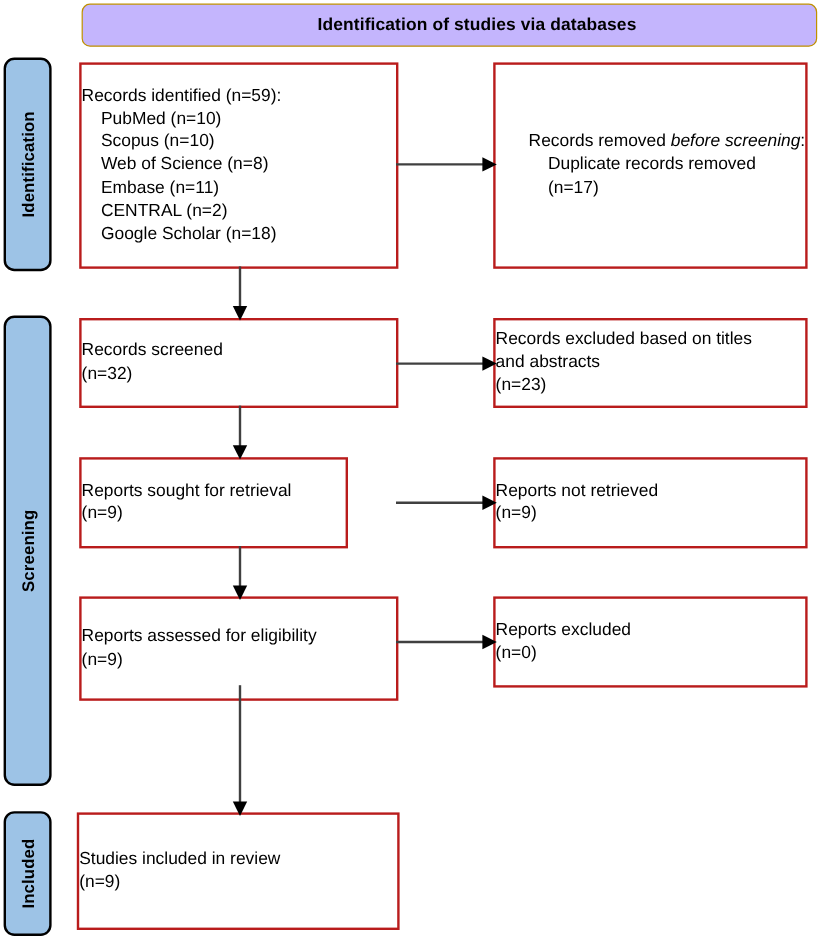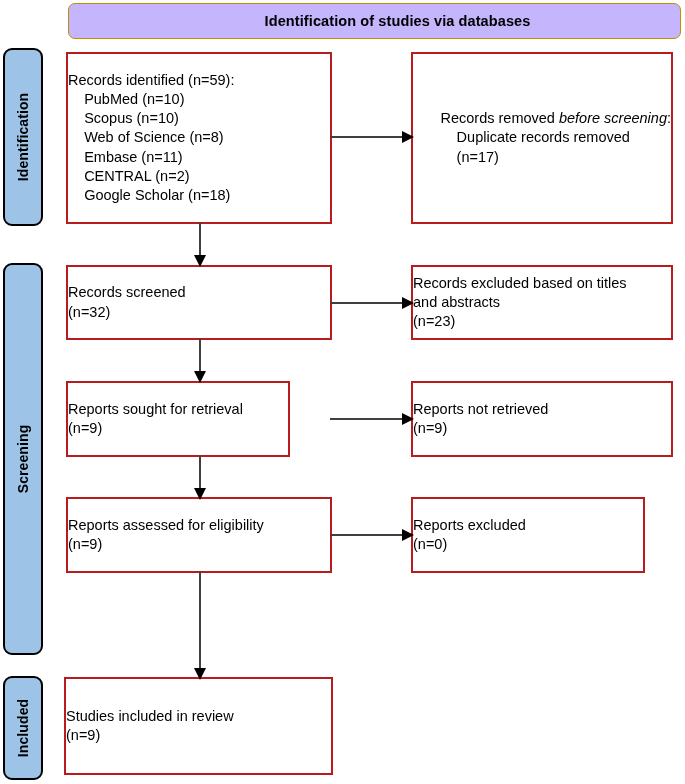--- a/index.html
+++ b/index.html
@@ -87,28 +87,28 @@
     line-height: 1.33;
     color: #000000;
     white-space: pre-wrap;
   }
   .flow-box-text .em-italic { font-style: italic; }
 
   
   .box-identified       { left: 66px; top: 52px;  width: 266px; height: 172px; }
   .box-screened         { left: 66px; top: 265px; width: 266px; height: 75px; }
   .box-sought           { left: 66px; top: 381px; width: 224px; height: 76px; }
-  .box-assessed         { left: 66px; top: 497px; width: 266px; height: 76px; }
+  .box-assessed         { left: 66px; top: 497px; width: 266px; height: 87px; }
   .box-included-studies { left: 64px; top: 677px; width: 269px; height: 98px; }
 
   
   .box-removed          { left: 411px; top: 52px;  width: 262px; height: 172px; align-items: flex-end; }
   .box-excluded-titles  { left: 411px; top: 265px; width: 262px; height: 75px; }
   .box-not-retrieved    { left: 411px; top: 381px; width: 262px; height: 76px; }
-  .box-excluded-reports { left: 411px; top: 497px; width: 234px; height: 76px; }
+  .box-excluded-reports { left: 411px; top: 497px; width: 262px; height: 76px; }
 
   
   .connector {
     position: absolute;
     pointer-events: none;
   }
   .connector svg { display: block; overflow: visible; }
 
   
   .conn-v1 { left: 186px; top: 222px; width: 28px; height: 46px; }

